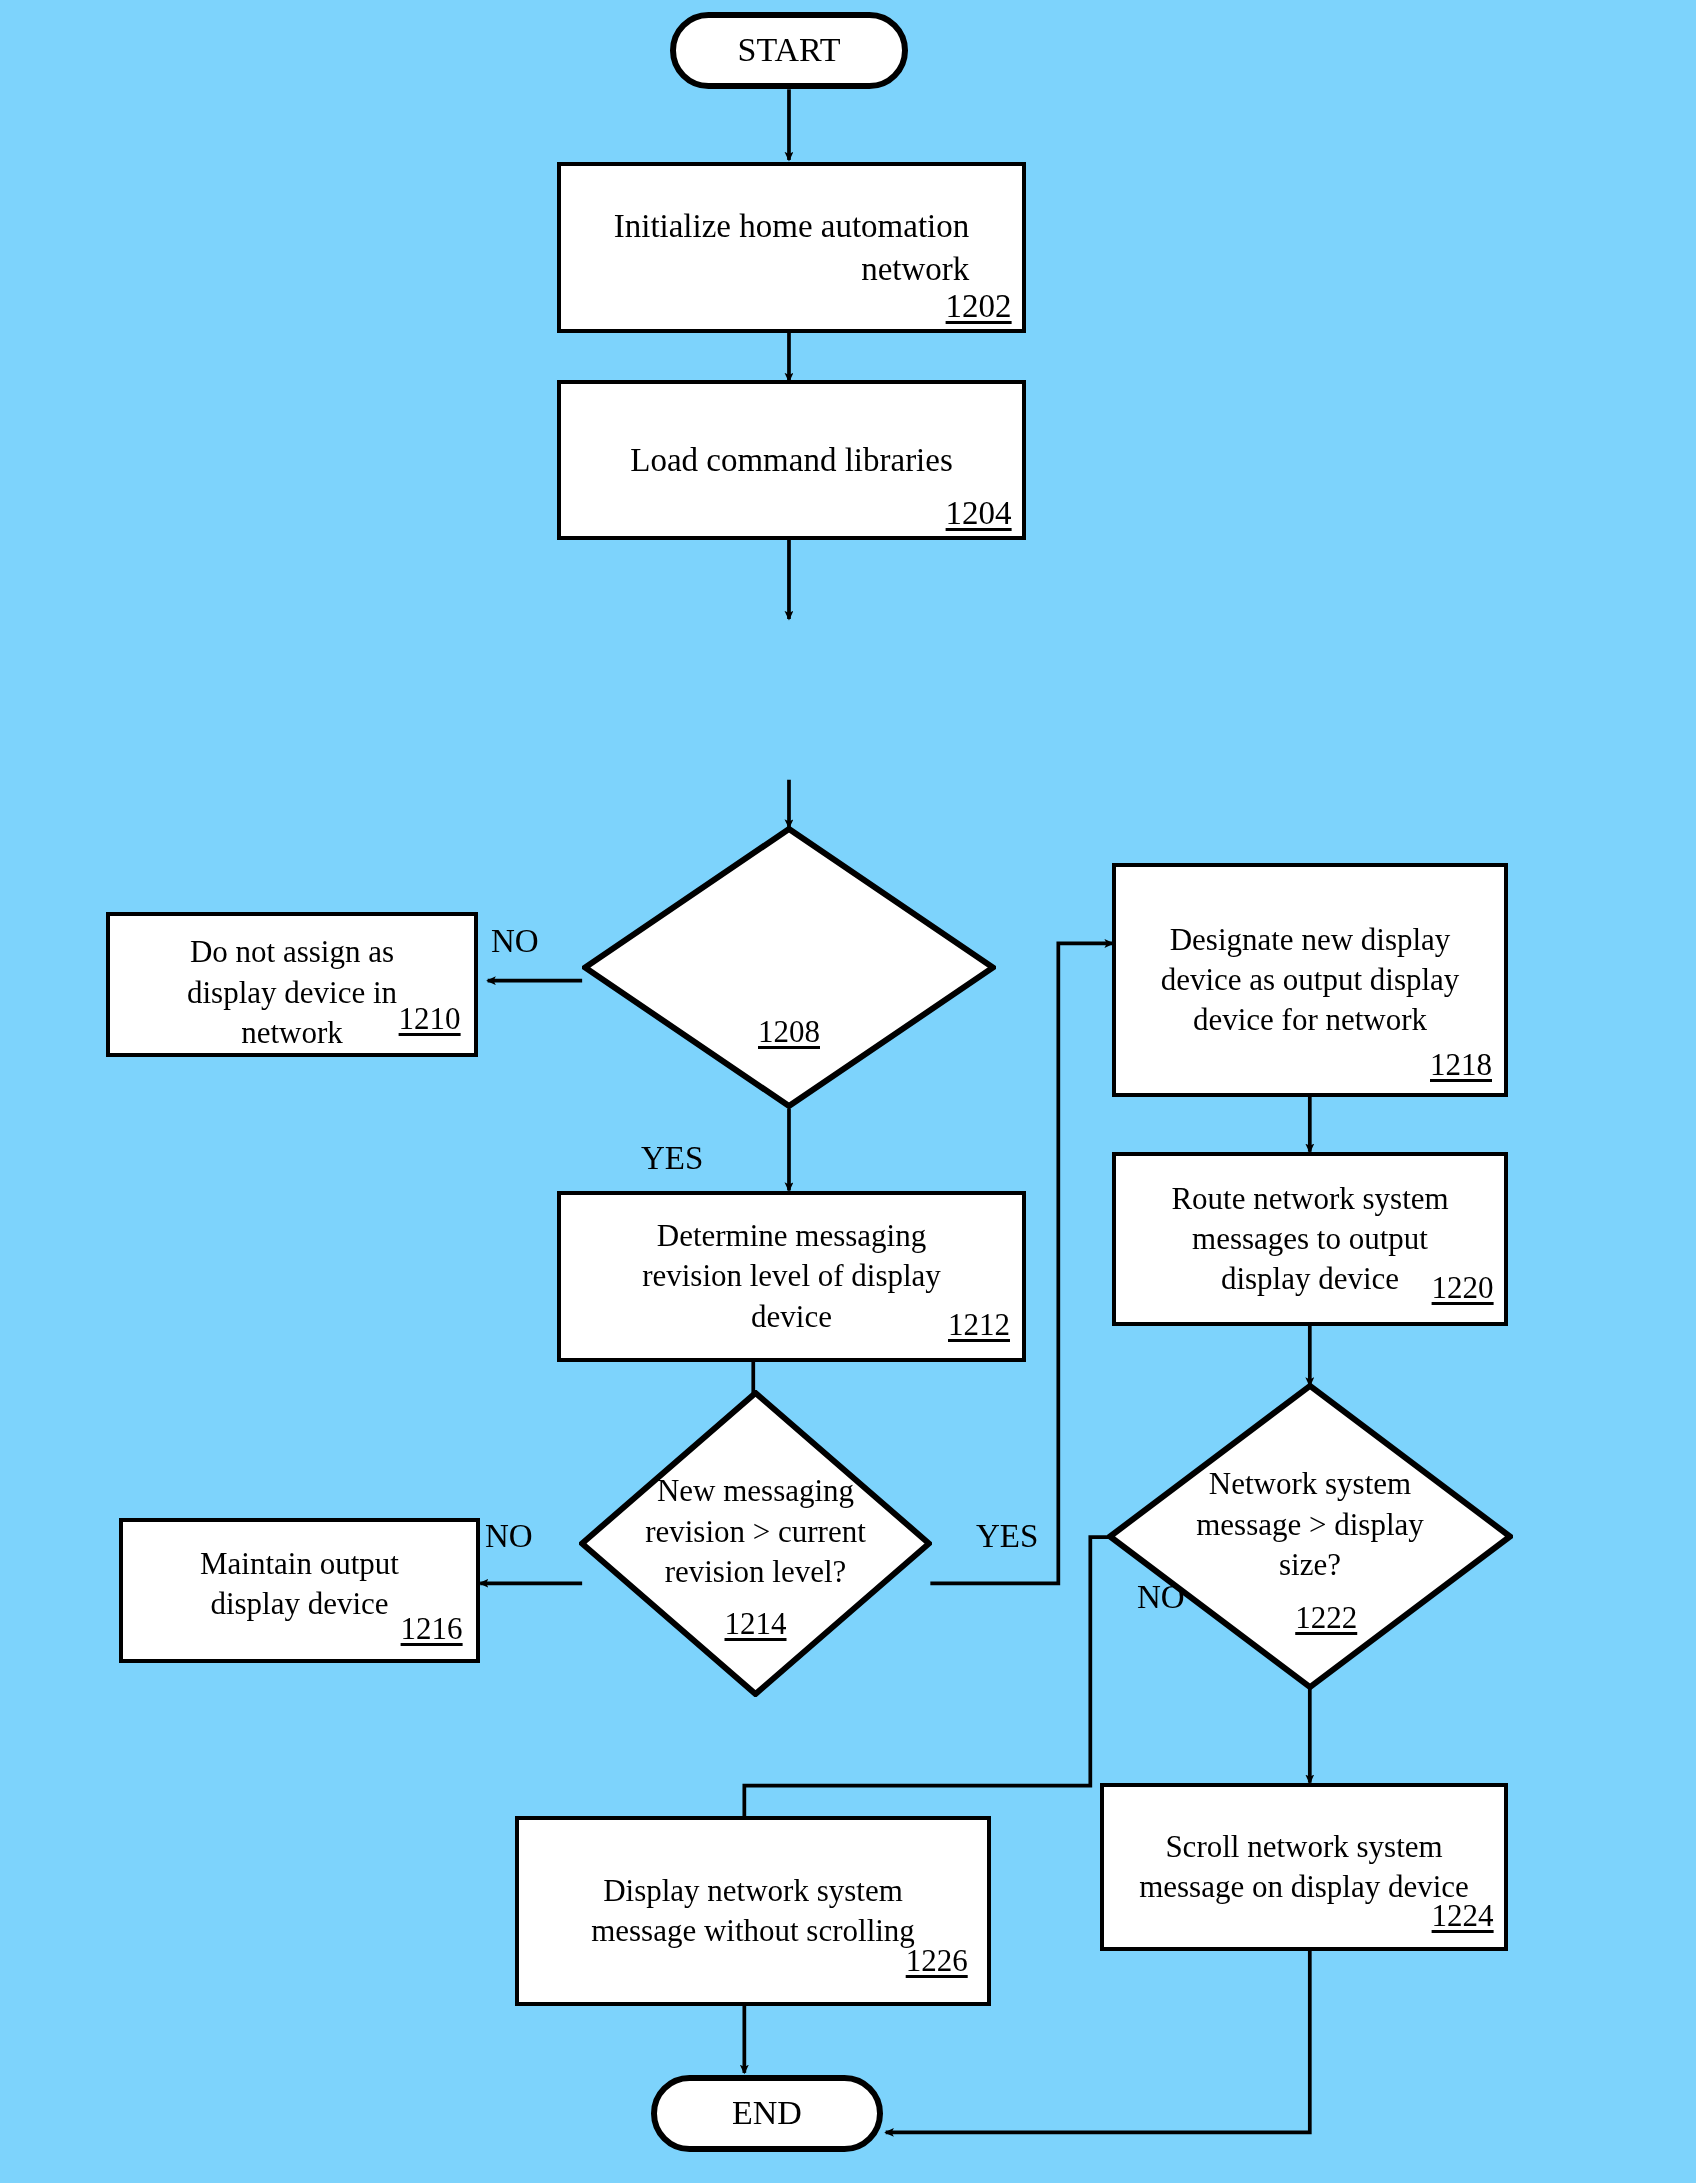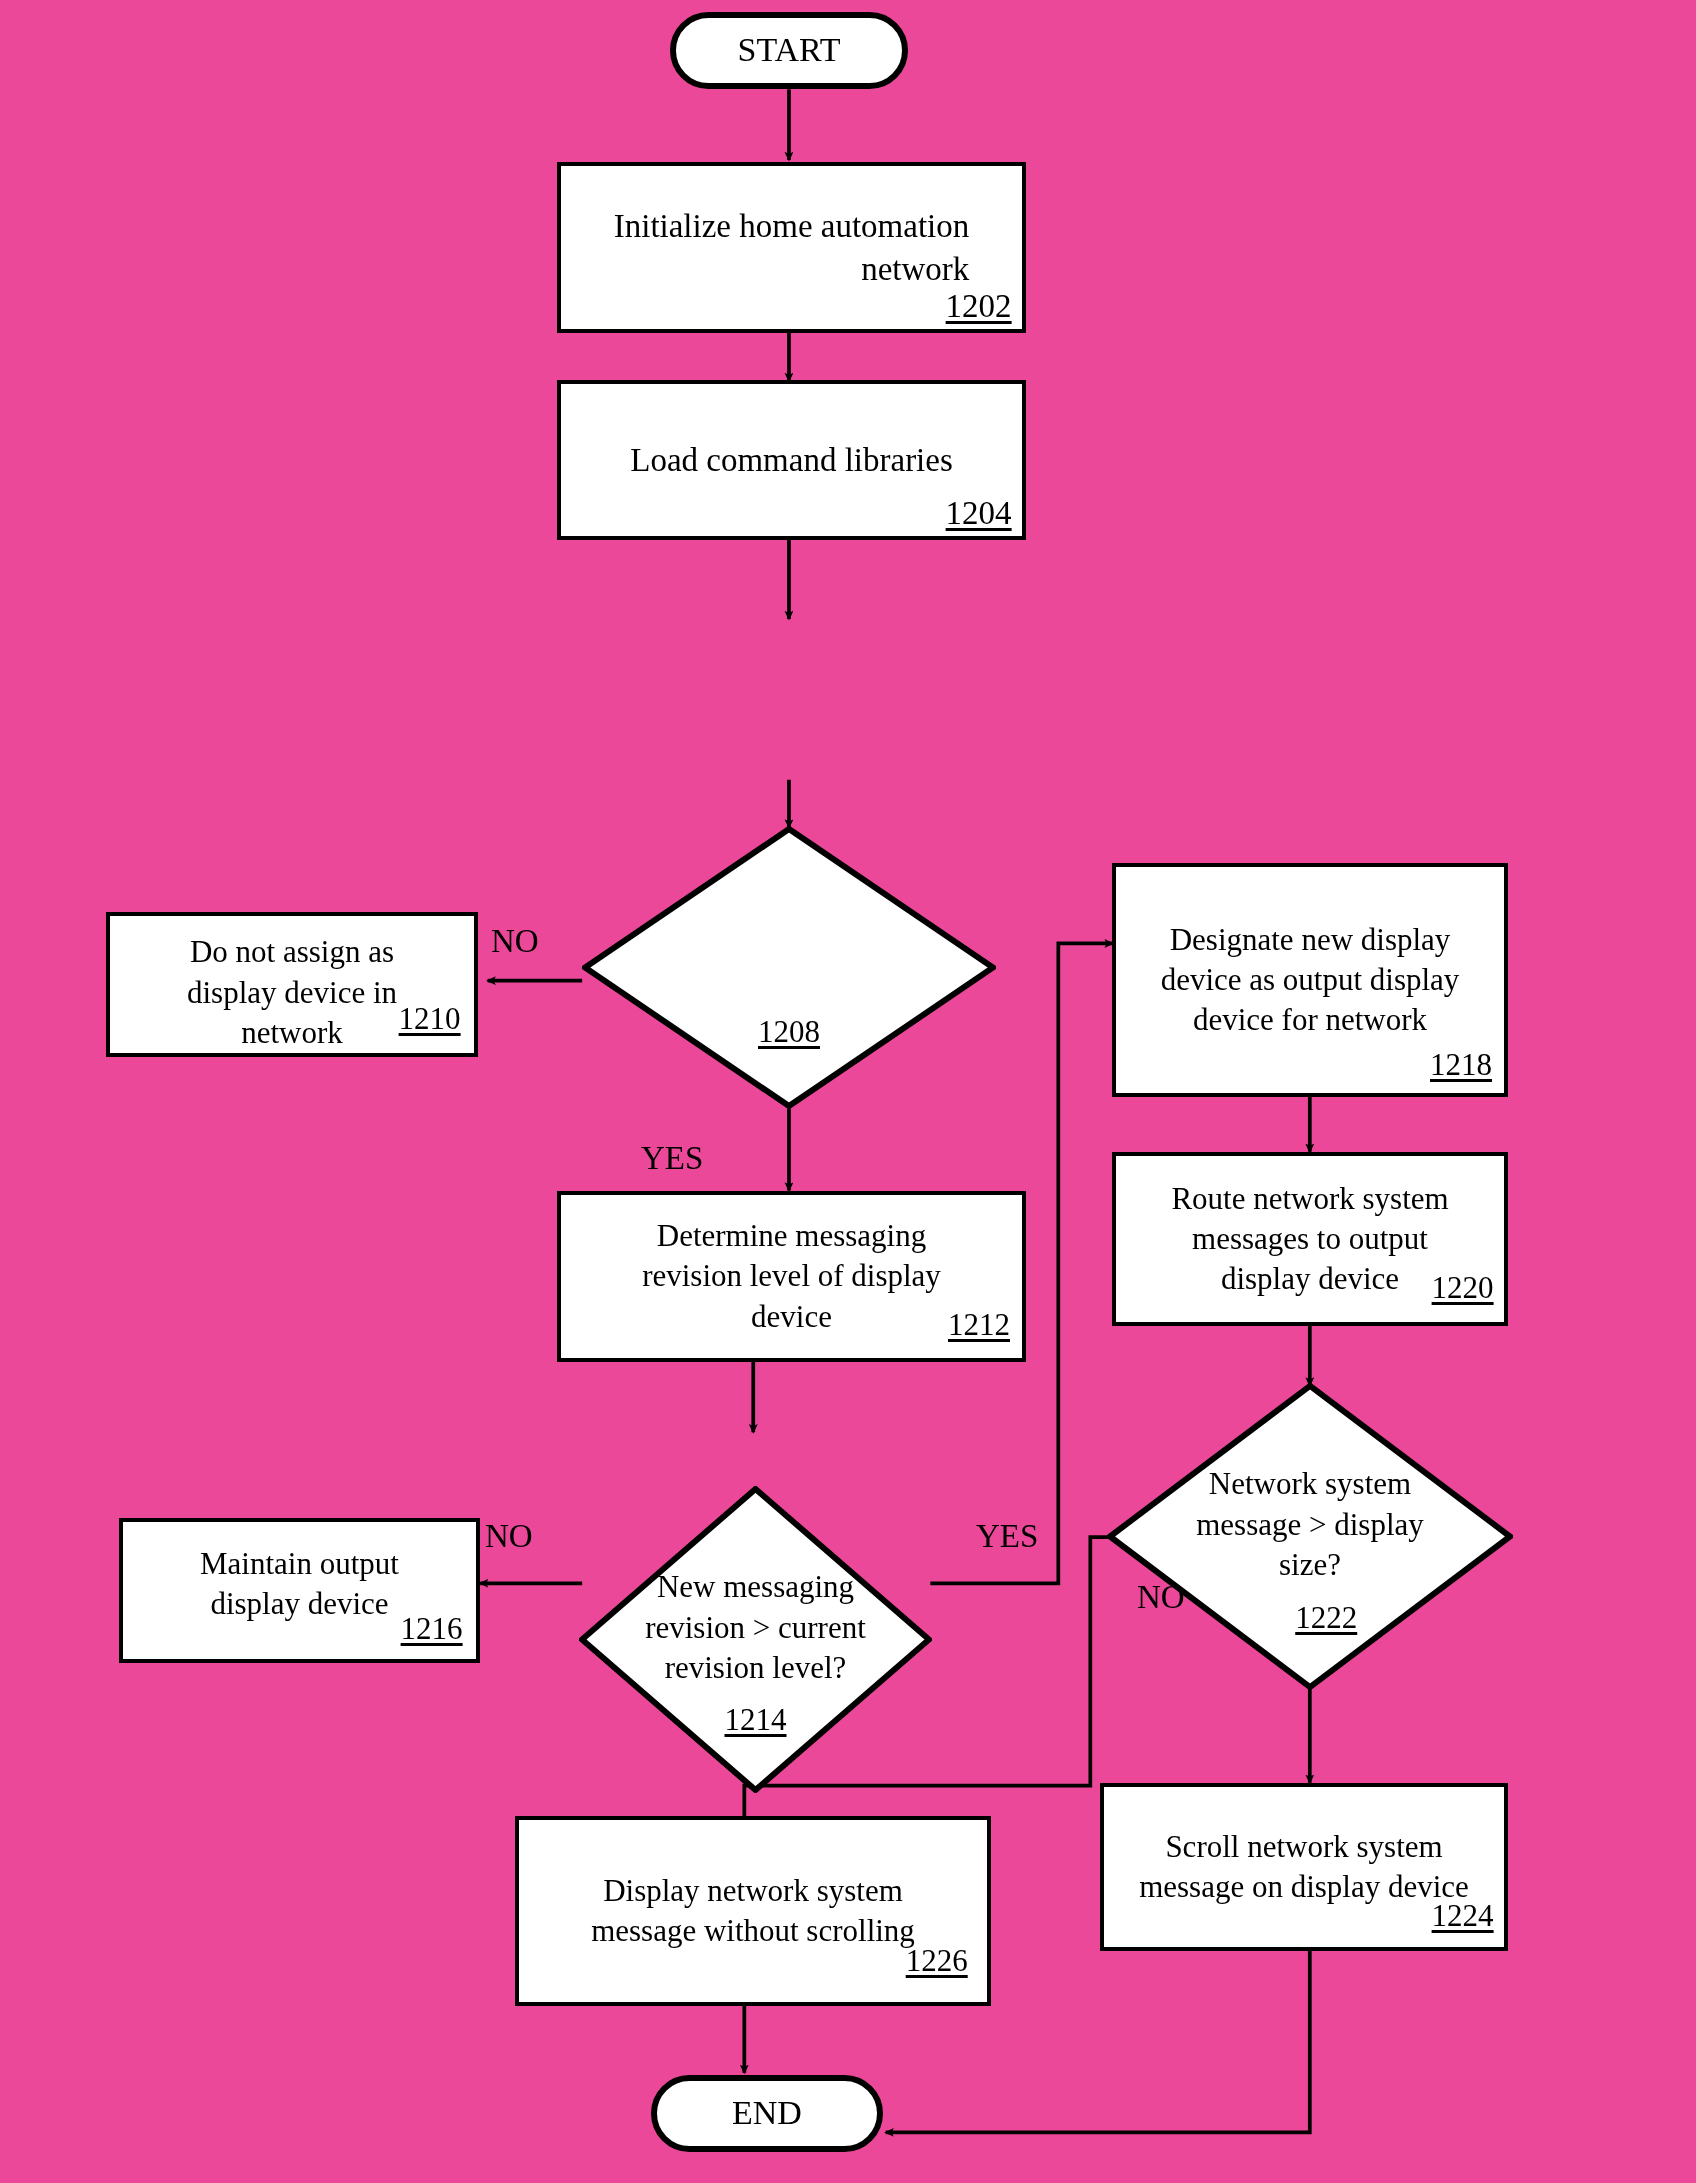--- a/index.html
+++ b/index.html
@@ -4,21 +4,21 @@
 <style>
   html, body {
     margin: 0;
     padding: 0;
     background: #ffffff;
   }
   #canvas {
     position: relative;
     width: 1697px;
     height: 2183px;
-    background: #ec4899;
+    background: #7dd3fc;
     font-family: "Liberation Serif", "DejaVu Serif", serif;
     color: #000000;
     overflow: hidden;
   }
   #wires {
     position: absolute;
     left: 0; top: 0;
     width: 1697px;
     height: 2183px;
     pointer-events: none;
@@ -168,21 +168,21 @@
     <span class="ref f42" style="position:absolute; right:13.4px; bottom:16.4px;">1210</span>
   </div>
 
   <div class="node proc f42" style="left:557px; top:1191px; width:469px; height:171px;">
     <span class="txt">Determine messaging
 revision level of display
 device</span>
     <span class="ref f42" style="position:absolute; right:12px; bottom:15px;">1212</span>
   </div>
 
-  <div class="diamond-wrap" style="left:579px; top:1486px; width:353px; height:307px;">
+  <div class="diamond-wrap" style="left:579px; top:1390px; width:353px; height:307px;">
     <svg viewBox="0 0 474 412" preserveAspectRatio="none">
       <polygon points="237,4 470,206 237,408 4,206" fill="#fff" stroke="#000" stroke-width="8"></polygon>
     </svg>
     <div class="diamond-text f42" style="top:46%;">
       <span class="txt">New messaging
 revision &gt; current
 revision level?</span>
     </div>
     <span class="ref f42" style="position:absolute; left:50%; transform:translateX(-50%); top:216px;">1214</span>
   </div>

